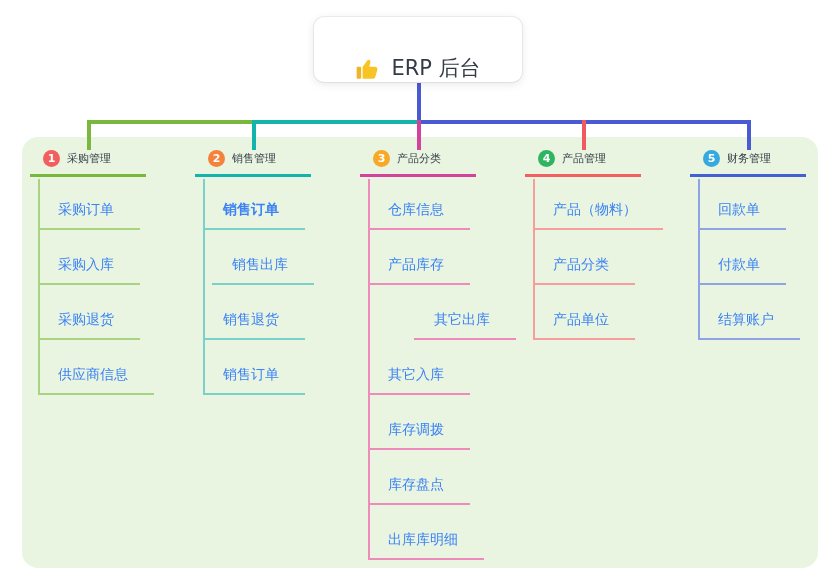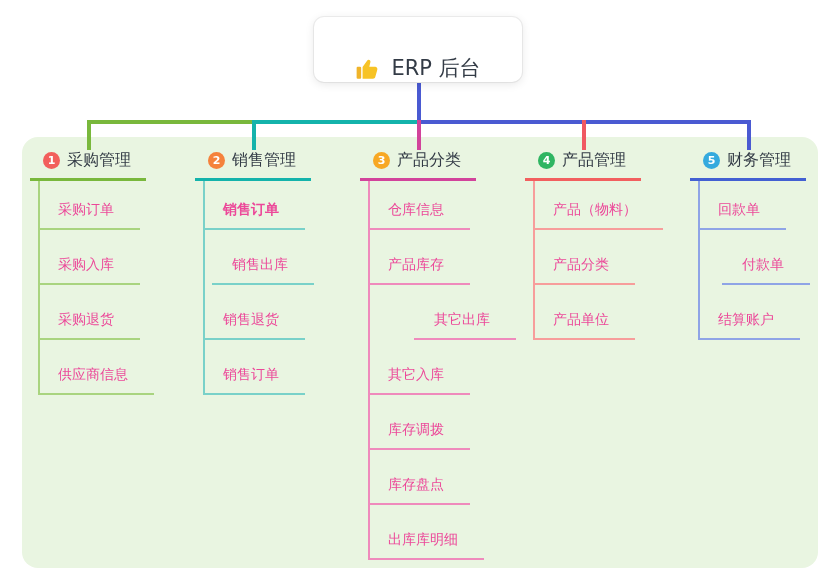--- a/index.html
+++ b/index.html
@@ -14,23 +14,23 @@
                display:flex; align-items:flex-end; justify-content:center; gap:10px;
                font-size:21px; color:#333b46; z-index:3; cursor:pointer; }
   .thumb { display:inline-flex; width:26px; height:26px; }
   .branch-header { position:absolute; display:inline-flex; align-items:center; gap:7px;
                    padding:2px 12px 7px 13px; border-bottom:3.5px solid;
                    min-width:116px; box-sizing:border-box; z-index:2; cursor:pointer;
                    background:transparent; }
   .badge { width:17px; height:17px; border-radius:50%; flex:0 0 17px;
            display:inline-flex; align-items:center; justify-content:center;
            color:#ffffff; font-size:11px; font-weight:700; line-height:1; }
-  .branch-title { font-size:16px; font-weight:500; color:#333b46; white-space:nowrap; }
+  .branch-title { font-size:11px; font-weight:500; color:#333b46; white-space:nowrap; }
   .item { position:absolute; padding:0 26px 8px 20px; border-bottom:2px solid;
-          font-size:14px; line-height:22px; color:#ec4899; white-space:nowrap;
+          font-size:14px; line-height:22px; color:#3b82f6; white-space:nowrap;
           z-index:2; cursor:pointer; }
 </style>
 </head>
 <body>
 
 <div class="canvas">
   <div class="panel"></div>
   <div id="connectors">
       <div class="cline" style="left: 417.2px; top: 82px; width: 3.5px; height: 40px; background: rgb(74, 90, 210);"></div>
       <div class="cline" style="left: 87px; top: 120px; width: 167px; height: 3.5px; background: rgb(121, 184, 60);"></div>
@@ -91,16 +91,16 @@
         <span class="branch-title">产品管理</span>
       </div>
       <div class="item" style="left: 533px; top: 198px; border-bottom-color: rgb(247, 157, 155);">产品（物料）</div>
       <div class="item" style="left: 533px; top: 253px; border-bottom-color: rgb(247, 157, 155);">产品分类</div>
       <div class="item" style="left: 533px; top: 308px; border-bottom-color: rgb(247, 157, 155);">产品单位</div>
       <div class="branch-header" style="left: 690px; top: 148px; border-bottom-color: rgb(67, 96, 210);">
         <span class="badge" style="background: rgb(53, 170, 222);">5</span>
         <span class="branch-title">财务管理</span>
       </div>
       <div class="item" style="left: 698px; top: 198px; border-bottom-color: rgb(143, 164, 230);">回款单</div>
-      <div class="item" style="left: 698px; top: 253px; border-bottom-color: rgb(143, 164, 230); margin-left: 24px;">付款单</div>
+      <div class="item" style="left: 698px; top: 253px; border-bottom-color: rgb(143, 164, 230);">付款单</div>
       <div class="item" style="left: 698px; top: 308px; border-bottom-color: rgb(143, 164, 230);">结算账户</div>
     </div>
 </div>
 
 </body></html>

